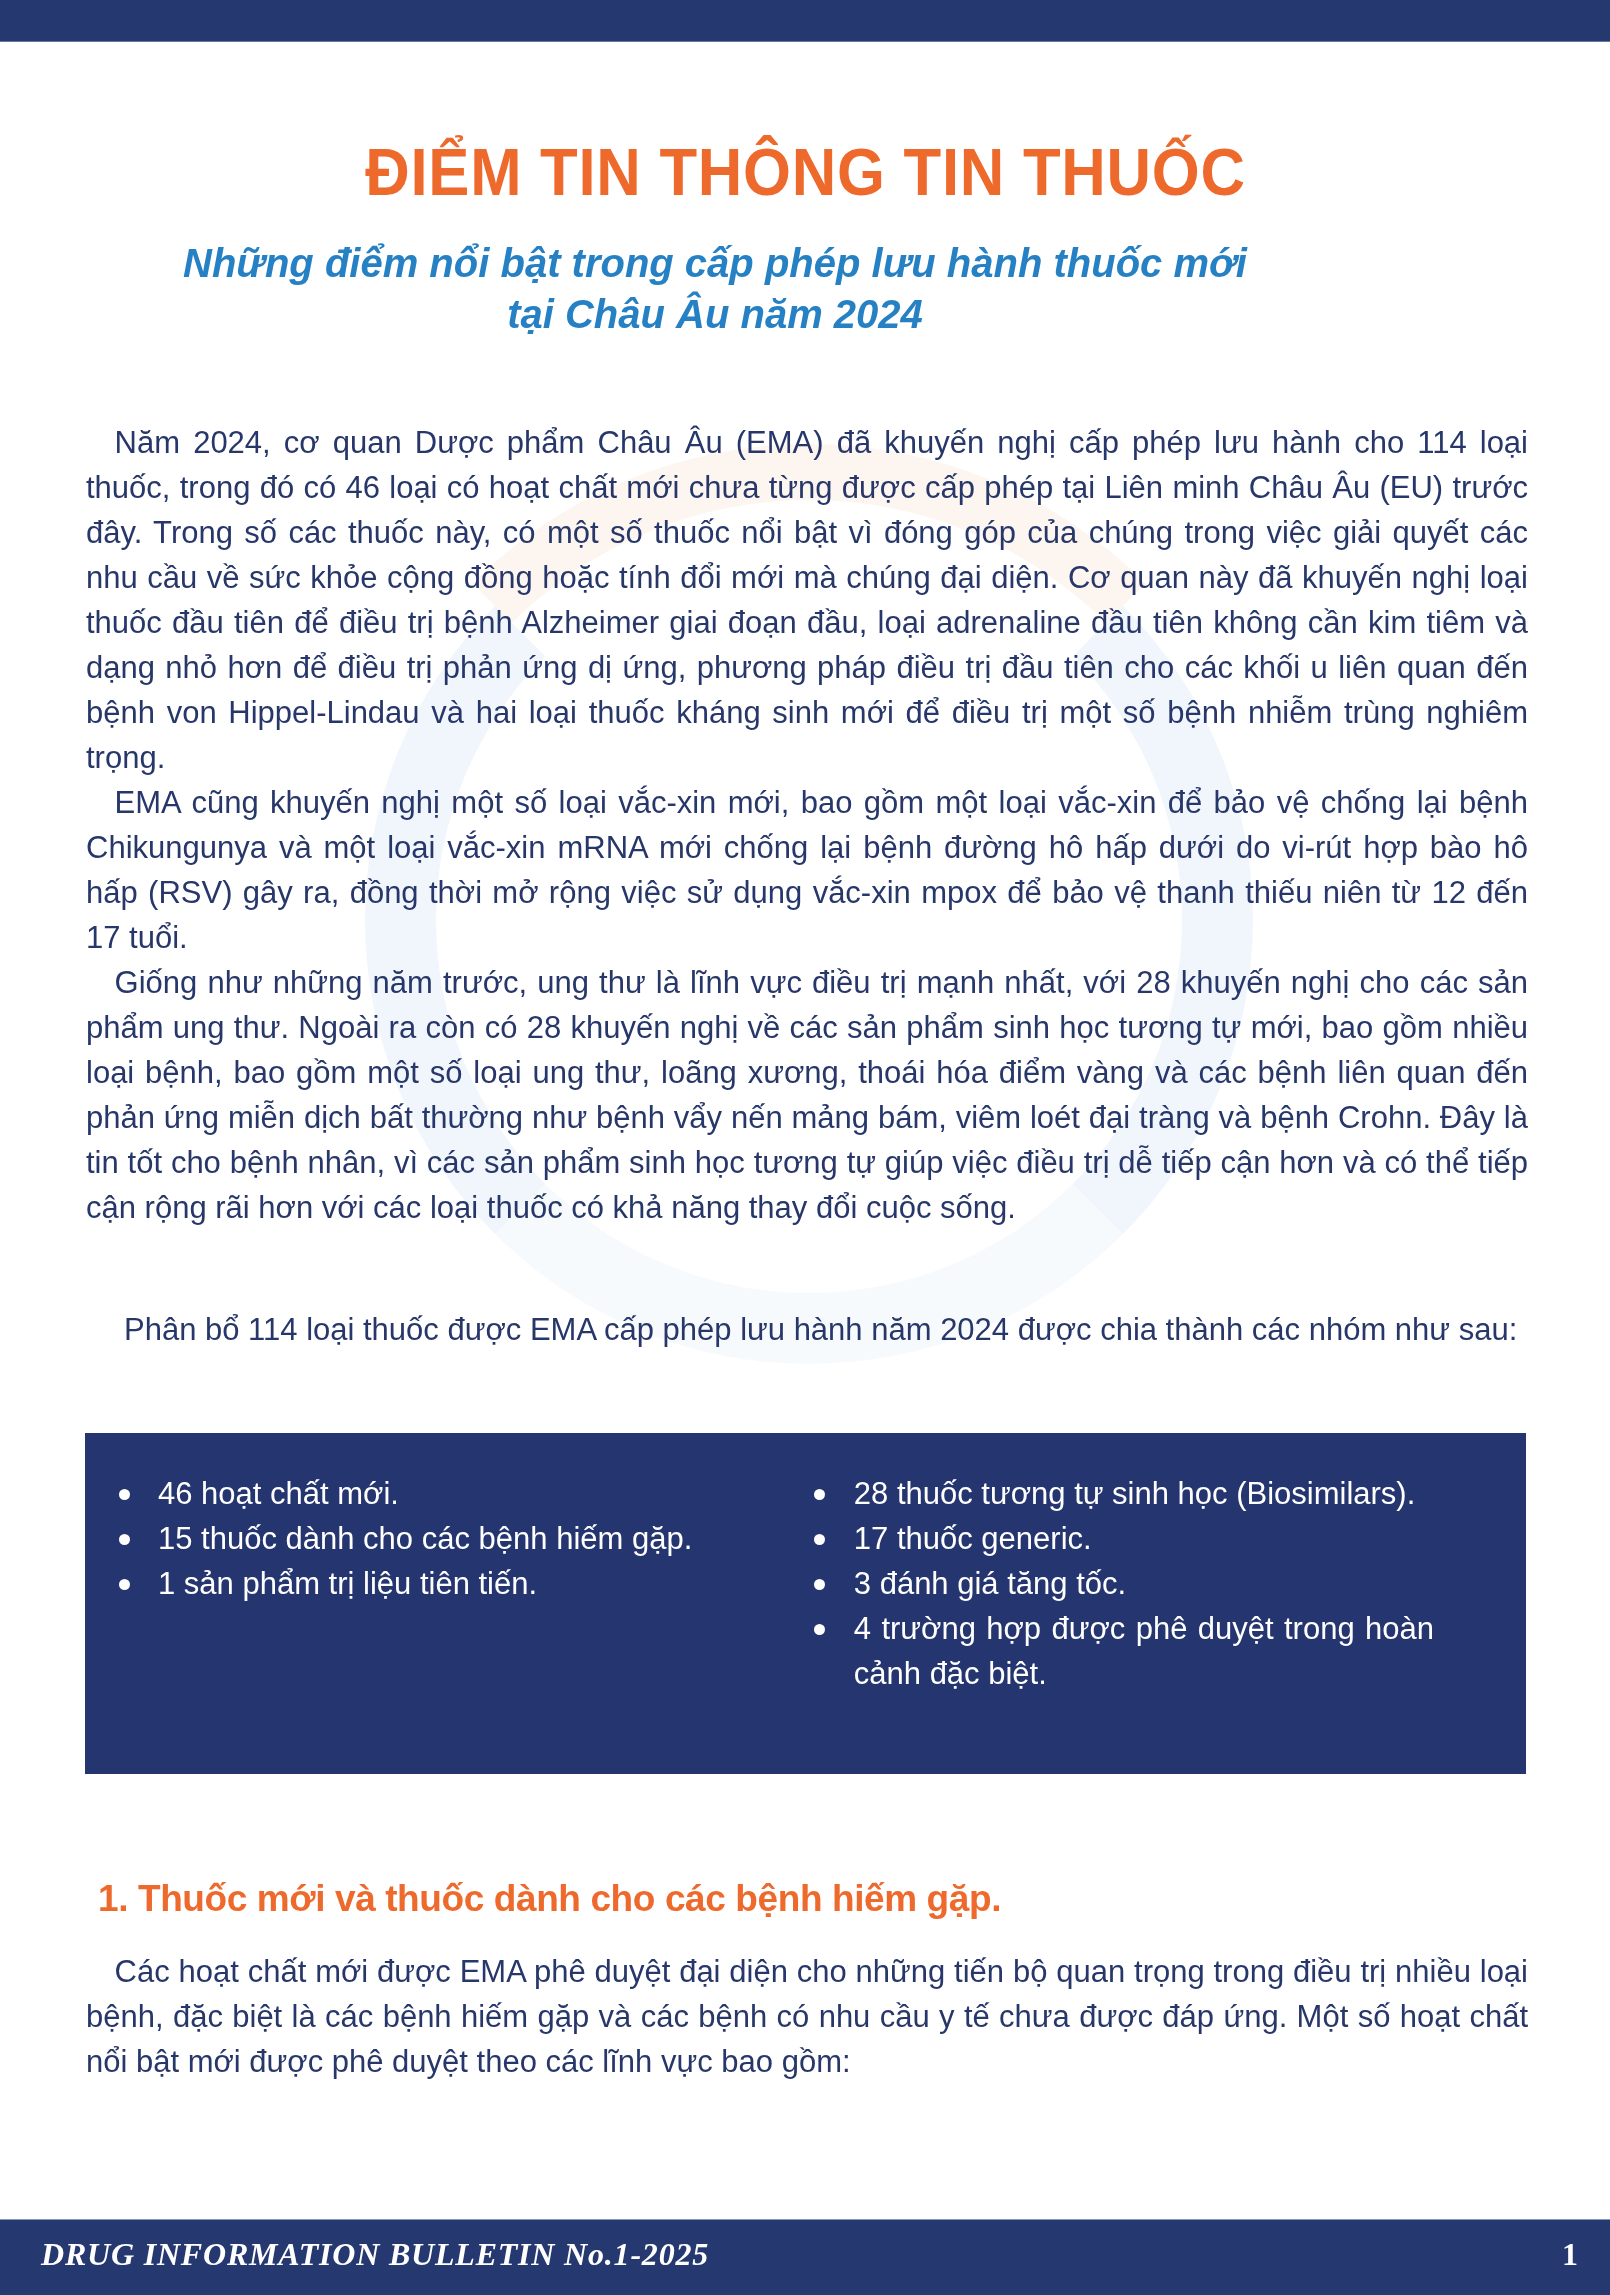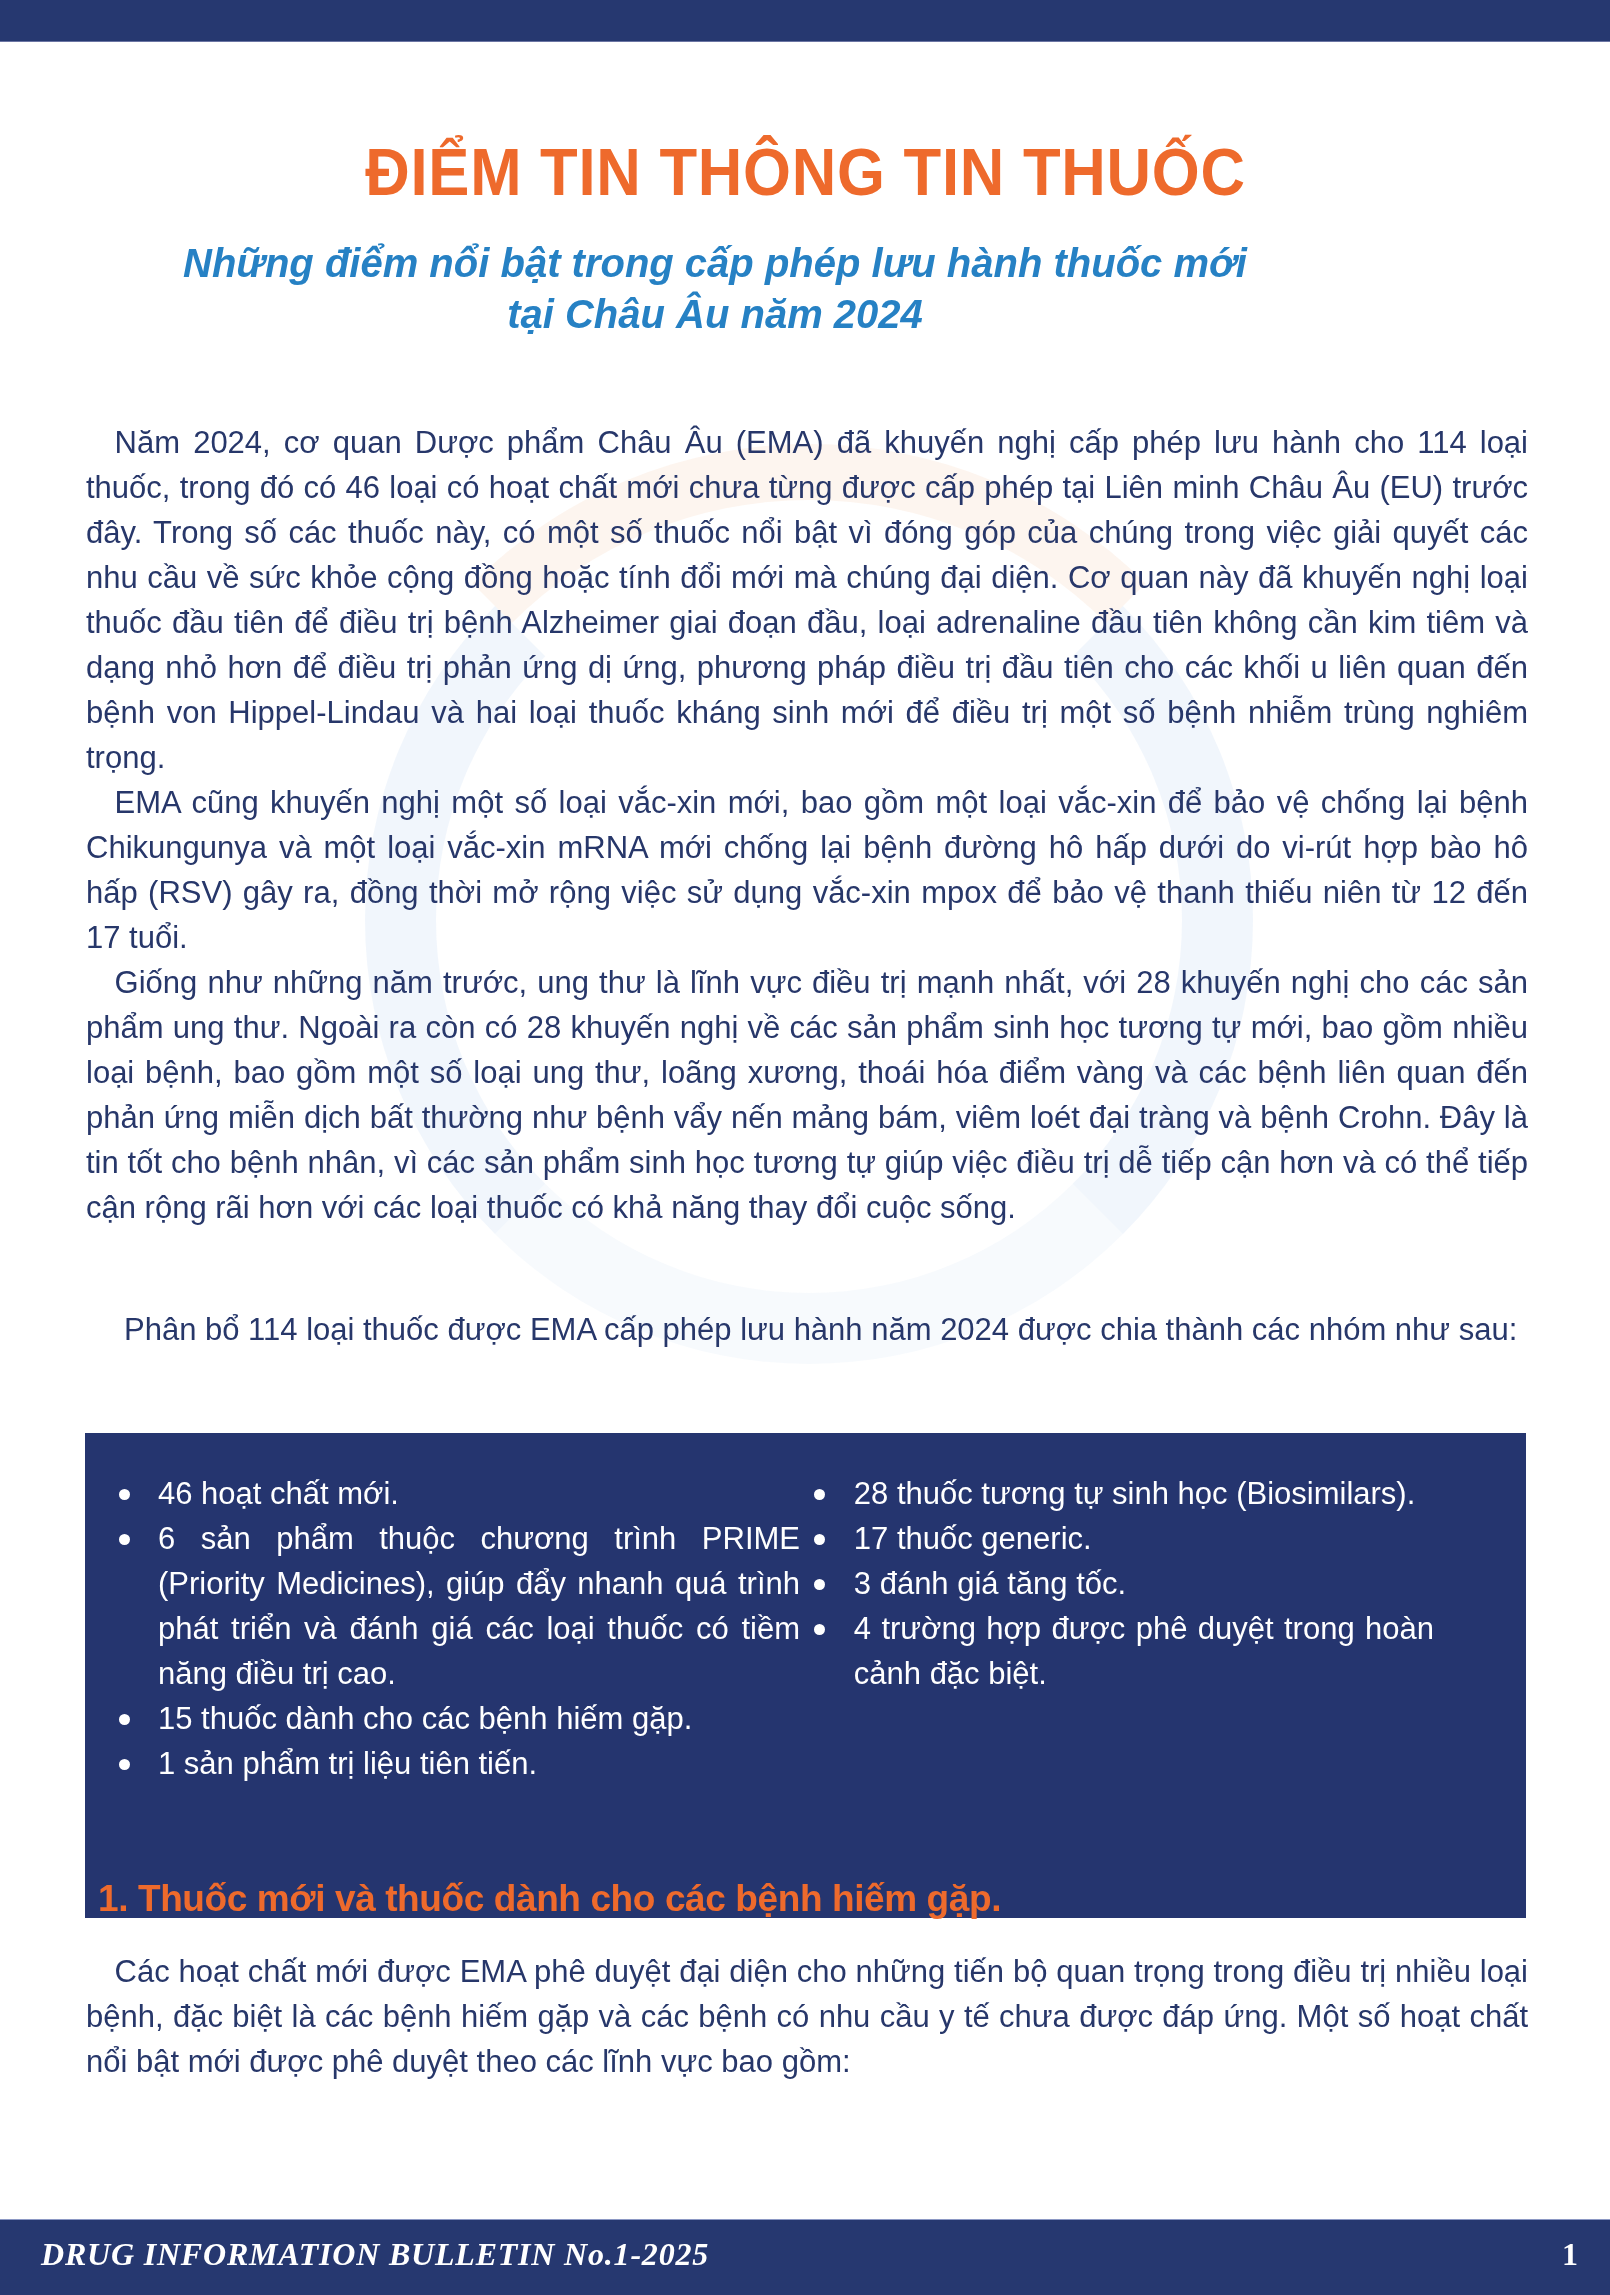--- a/index.html
+++ b/index.html
@@ -97,21 +97,21 @@
       text-indent: 28.6px;
     }
     .intro { top: 420px; }
     .allocation { top: 1307px; }
     .allocation p { text-indent: 38px; }
     .summary-box {
       position: absolute;
       left: 85px;
       top: 1433px;
       width: 1441px;
-      height: 485px;
+      height: 341px;
       background: #25356f;
       box-sizing: border-box;
       padding: 38px 0 0 0;
       display: flex;
       color: #ffffff;
       font-size: 31px;
       line-height: 45px;
     }
     .summary-col {
       list-style: none;
@@ -203,21 +203,20 @@
   <p>Giống như những năm trước, ung thư là lĩnh vực điều trị mạnh nhất, với 28 khuyến nghị cho các sản phẩm ung thư. Ngoài ra còn có 28 khuyến nghị về các sản phẩm sinh học tương tự mới, bao gồm nhiều loại bệnh, bao gồm một số loại ung thư, loãng xương, thoái hóa điểm vàng và các bệnh liên quan đến phản ứng miễn dịch bất thường như bệnh vẩy nến mảng bám, viêm loét đại tràng và bệnh Crohn. Đây là tin tốt cho bệnh nhân, vì các sản phẩm sinh học tương tự giúp việc điều trị dễ tiếp cận hơn và có thể tiếp cận rộng rãi hơn với các loại thuốc có khả năng thay đổi cuộc sống.</p>
 </div>
 
 <div class="content allocation">
   <p>Phân bổ 114 loại thuốc được EMA cấp phép lưu hành năm 2024 được chia thành các nhóm như sau:</p>
 </div>
 
 <div class="summary-box">
   <ul class="summary-col left">
     <li><span class="bullet"></span><span>46 hoạt chất mới.</span></li>
-    <li><span class="bullet"></span><span>6 sản phẩm thuộc chương trình PRIME (Priority Medicines), giúp đẩy nhanh quá trình phát triển và đánh giá các loại thuốc có tiềm năng điều trị cao.</span></li>
     <li><span class="bullet"></span><span>15 thuốc dành cho các bệnh hiếm gặp.</span></li>
     <li><span class="bullet"></span><span>1 sản phẩm trị liệu tiên tiến.</span></li>
   </ul>
   <ul class="summary-col right">
     <li><span class="bullet"></span><span>28 thuốc tương tự sinh học (Biosimilars).</span></li>
     <li><span class="bullet"></span><span>17 thuốc generic.</span></li>
     <li><span class="bullet"></span><span>3 đánh giá tăng tốc.</span></li>
     <li><span class="bullet"></span><span>4 trường hợp được phê duyệt trong hoàn cảnh đặc biệt.</span></li>
   </ul>
 </div>

